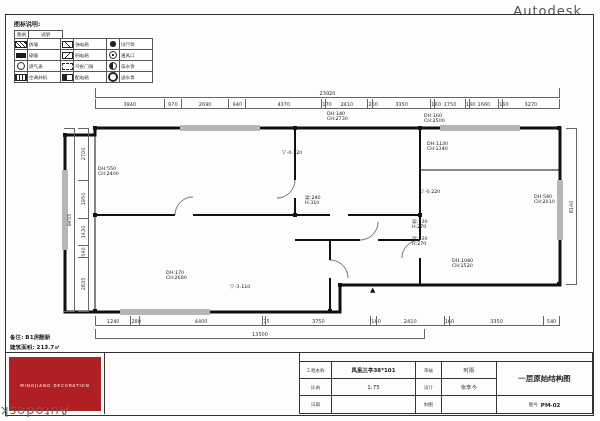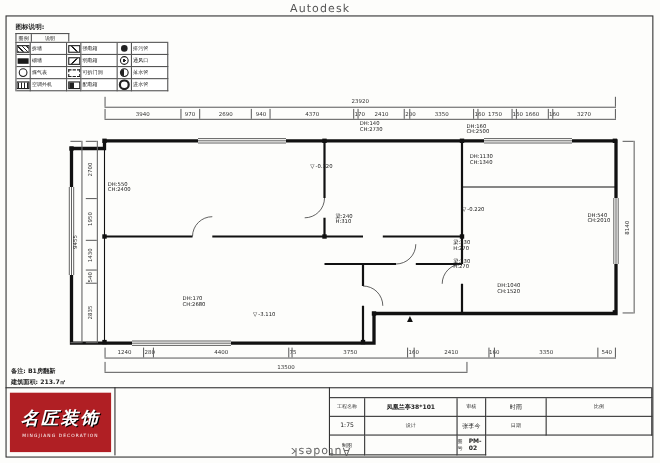--- a/index.html
+++ b/index.html
@@ -1,19 +1,19 @@
 <!DOCTYPE html>
 <html><head>
 <meta charset="utf-8">
 <style>
   html,body{margin:0;padding:0;background:#9a9a9a;}
   .sheet{position:relative;width:600px;height:421px;background:#fdfdfb;overflow:hidden;
          font-family:"DejaVu Sans","Liberation Sans",sans-serif;color:#222;}
   .frame{position:absolute;left:5px;top:14px;width:587px;height:400px;border:1px solid #333;}
-  .wm{position:absolute;left:0;right:18px;text-align:center;font-size:10px;color:#555;letter-spacing:1px;}
+  .wm{position:absolute;left:0;right:18px;text-align:right;font-size:13px;color:#555;letter-spacing:1px;}
   .wm-top{top:3px;}
   .wm-bottom{top:404px;transform:rotate(180deg);color:#666;}
 
   
   .legend{position:absolute;left:14px;top:20px;}
   .legend-title{font-size:6px;font-weight:bold;margin-bottom:1px;}
   .legend-head{display:flex;width:fit-content;border:1px solid #555;border-bottom:none;}
   .legend-head div{font-size:4.6px;height:7px;display:flex;align-items:center;justify-content:center;}
   .lh-a{width:13px;border-right:1px solid #555;}
   .lh-b{width:33px;}
@@ -355,31 +355,31 @@
   </div>
 
   <div class="notes" style="top:334px" data-name="remark-note">备注: B1房翻新</div>
   <div class="notes" style="top:344px" data-name="building-area-note">建筑面积: 213.7㎡</div>
 
   <div class="hline" data-name="titleblock-top-divider"></div>
   <div class="vline" style="left:104px" data-name="divider"></div>
   <div class="vline" style="left:299px" data-name="divider"></div>
 
   <div class="logo" data-name="company-logo">
-    <div class="logo-mark" data-name="logo-wordmark">名匠装饰</div>
     <div class="logo-sub" data-name="logo-subtitle">MINGJIANG DECORATION</div>
   </div>
 
 
   <div class="tb" data-name="title-block">
     <div class="tb-strip" data-name="titleblock-revision-strip"></div>
     <div class="lab" data-name="project-name-label">工程名称</div>
     <div class="val b" data-name="project-name-value">凤凰兰亭38*101</div>
     <div class="lab" data-name="audit-label">审核</div>
     <div class="val" data-name="audit-value">时雨</div>
+    <div class="tb-title" data-name="drawing-title">一层原始结构图</div>
     <div class="lab" data-name="scale-label">比例</div>
     <div class="val" data-name="scale-value">1:75</div>
     <div class="lab" data-name="designer-label">设计</div>
     <div class="val" data-name="designer-value">张李今</div>
     <div class="lab" data-name="date-label">日期</div>
     <div class="val" data-name="date-value"></div>
     <div class="lab" data-name="draftsman-label">制图</div>
     <div class="val" data-name="draftsman-value"></div>
     <div class="tb-no" data-name="drawing-number-cell">
       <span class="lab2" data-name="drawing-number-label">图号</span>

